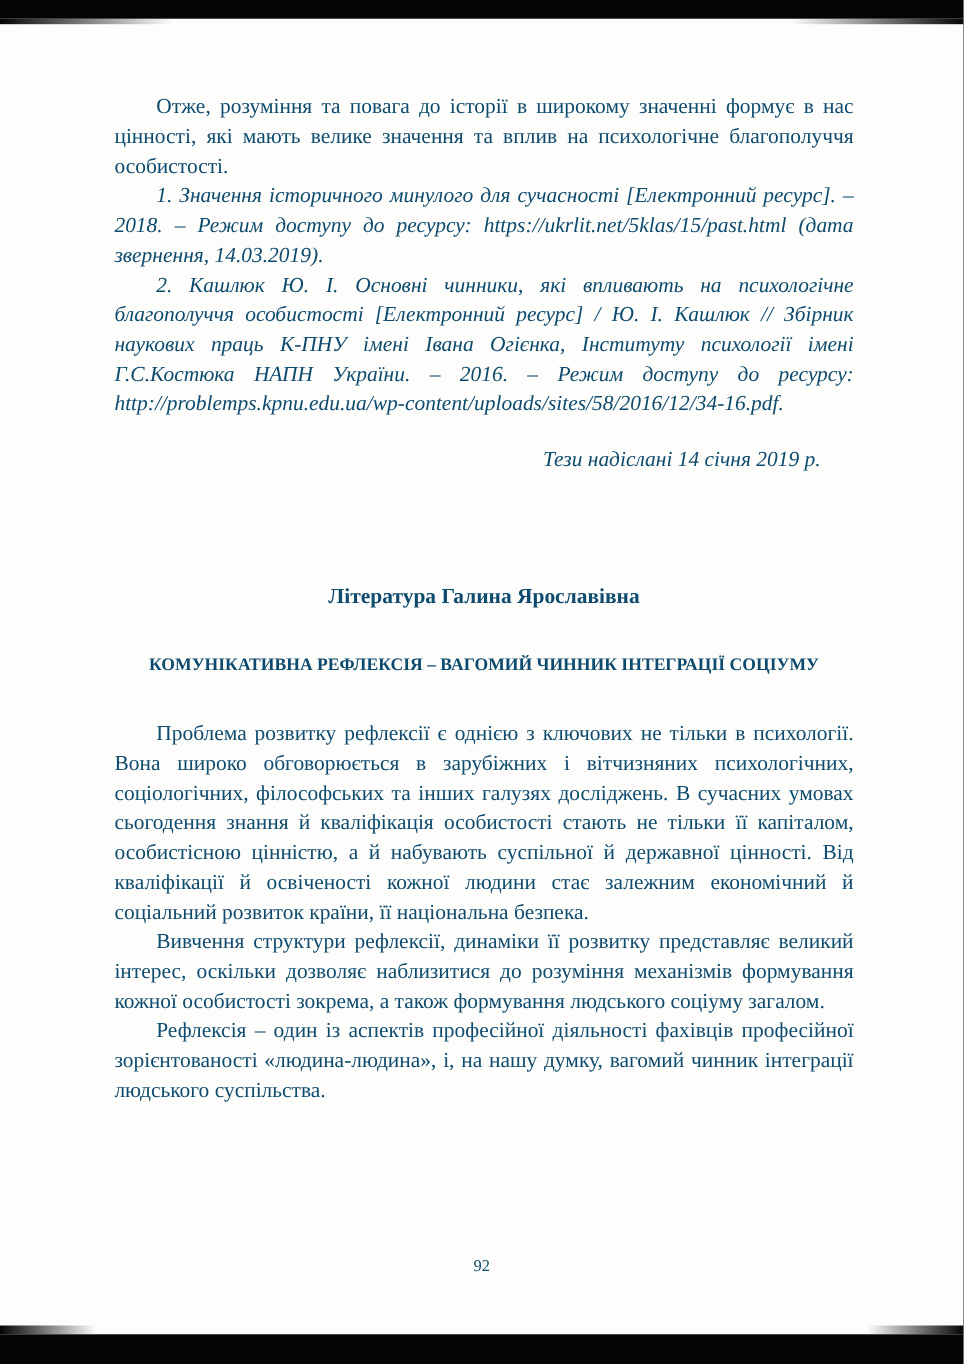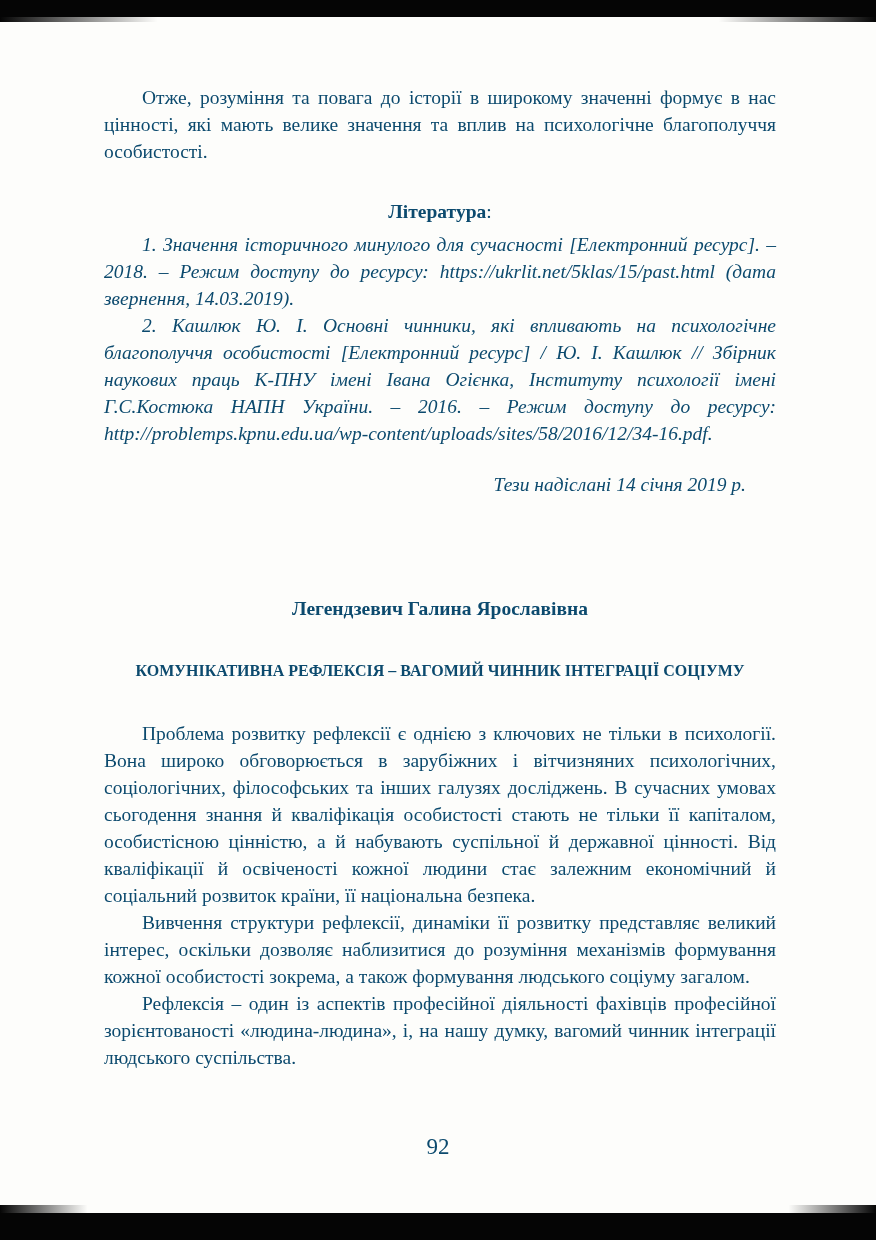--- a/index.html
+++ b/index.html
@@ -89,44 +89,43 @@
     font-size: 16px;
     line-height: 40px;
     margin-top: 29px;
     margin-bottom: 29px;
   }
   .page-number {
     position: absolute;
     left: 0; right: 0;
     bottom: 80px;
     text-align: center;
-    font-size: 23px;
+    font-size: 15px;
   }
 </style>
 </head>
 <body>
 
 <div class="page">
 
   <div class="scan-bar-top"></div>
 
   <div class="content">
 
     <p class="body-par">Отже, розуміння та повага до історії в широкому значенні формує в нас цінності, які мають велике значення та вплив на психологічне благополуччя особистості.</p>
 
-    <p class="lit-heading"><span>Література</span><span style="font-weight: normal;">:</span></p>
 
     <div>
       <p class="reference">1.  Значення історичного минулого для сучасності [Електронний ресурс]. – 2018. – Режим доступу до ресурсу: https://ukrlit.net/5klas/15/past.html (дата звернення, 14.03.2019).</p>
       <p class="reference">2.  Кашлюк Ю. І. Основні чинники, які впливають на психологічне благополуччя особистості [Електронний ресурс] / Ю. І. Кашлюк // Збірник наукових праць К-ПНУ імені Івана Огієнка, Інституту психології імені Г.С.Костюка НАПН України. – 2016. – Режим доступу до ресурсу: http://problemps.kpnu.edu.ua/wp-content/uploads/sites/58/2016/12/34-16.pdf.</p>
     </div>
 
     <p class="submission-note">Тези надіслані 14 січня 2019 р.</p>
 
-    <p class="author-name">Легендзевич Галина Ярославівна</p>
+    <p class="author-name">Література Галина Ярославівна</p>
 
     <p class="article-title">КОМУНІКАТИВНА РЕФЛЕКСІЯ – ВАГОМИЙ ЧИННИК ІНТЕГРАЦІЇ СОЦІУМУ</p>
 
     <div>
       <p class="body-par">Проблема розвитку рефлексії є однією з ключових не тільки в психології. Вона широко обговорюється в зарубіжних і вітчизняних психологічних, соціологічних, філософських та інших галузях досліджень. В сучасних умовах сьогодення знання й кваліфікація особистості стають не тільки її капіталом, особистісною цінністю, а й набувають суспільної й державної цінності. Від кваліфікації й освіченості кожної людини стає залежним економічний й соціальний розвиток країни, її національна безпека.</p>
       <p class="body-par">Вивчення структури рефлексії, динаміки її розвитку представляє великий інтерес, оскільки дозволяє наблизитися до розуміння механізмів формування кожної особистості зокрема, а також формування людського соціуму загалом.</p>
       <p class="body-par">Рефлексія – один із аспектів професійної діяльності фахівців професійної зорієнтованості «людина-людина», і, на нашу думку, вагомий чинник інтеграції людського суспільства.</p>
     </div>
 
   </div>

